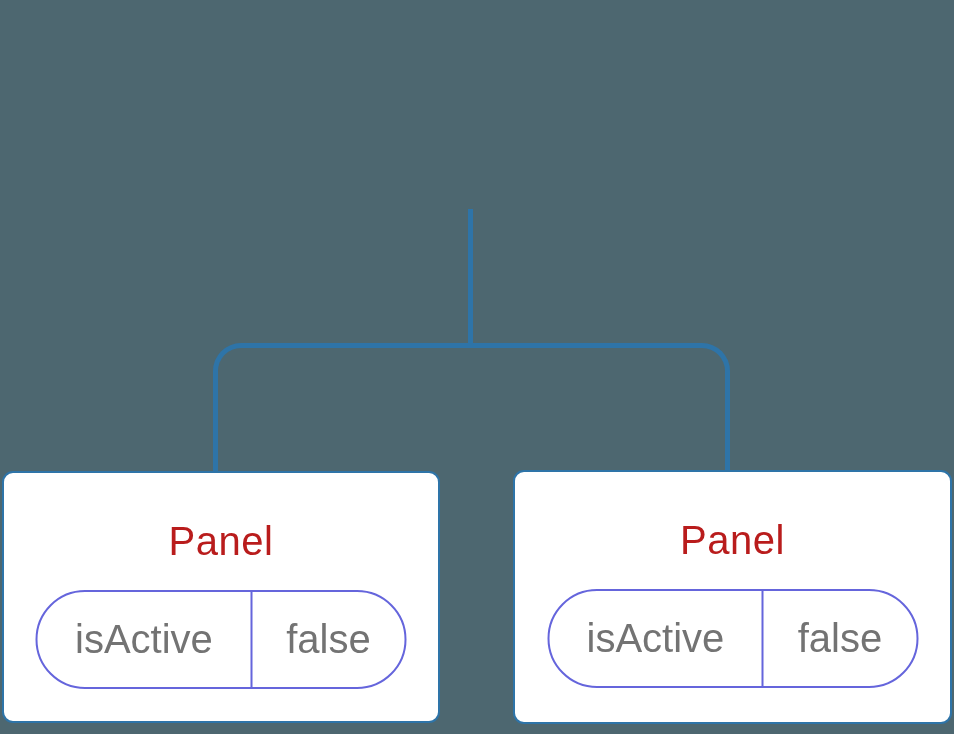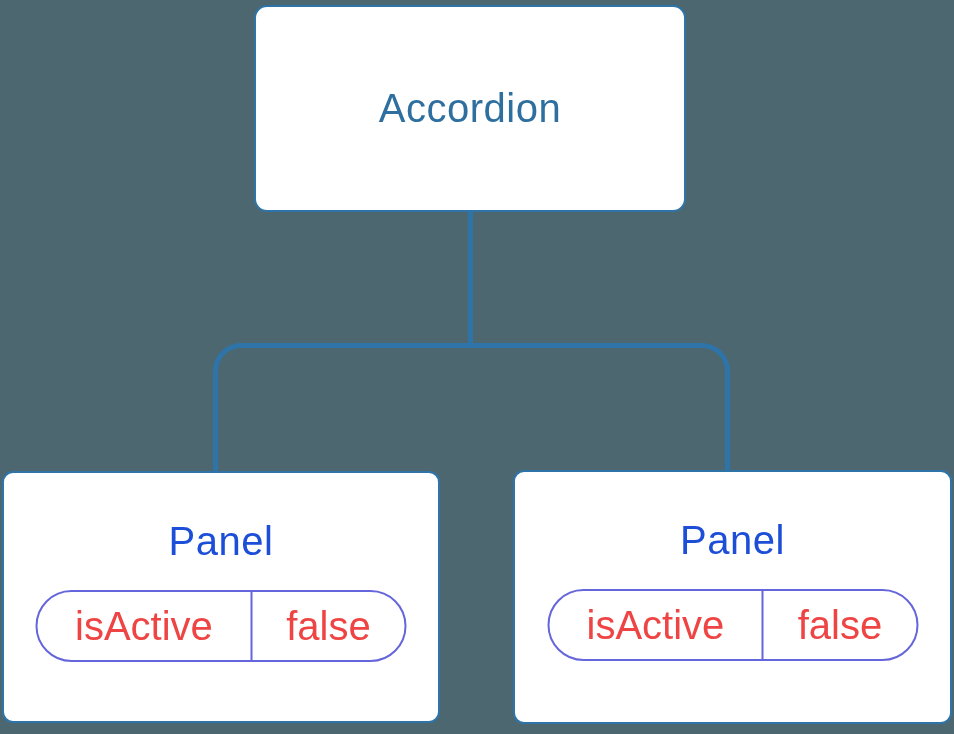--- a/index.html
+++ b/index.html
@@ -76,40 +76,40 @@
     top: 470px;
     width: 439px;
     height: 254px;
   }
   .panel-title {
     position: absolute;
     left: 0;
     right: 0;
     top: 44px;
     text-align: center;
-    color: #1d4ed8;
+    color: #b91c1c;
     font-size: 40px;
     font-weight: 500;
     line-height: 48px;
     letter-spacing: 0.5px;
   }
   
   .pill {
     position: absolute;
     top: 117px;
     left: 50%;
     transform: translateX(-50%);
     width: 371px;
-    height: 72px;
+    height: 99px;
     box-sizing: border-box;
     border: 2.5px solid #6565dc;
     border-radius: 50px;
     display: flex;
     align-items: stretch;
-    color: #ef4444;
+    color: #737373;
     font-size: 40px;
   }
   .pill-key {
     width: 58%;
     display: flex;
     align-items: center;
     justify-content: center;
   }
   .pill-value {
     width: 42%;
@@ -123,23 +123,20 @@
 </style>
 </head>
 <body>
 
 <div class="stage">
 
   <div class="stem"></div>
 
   <div class="branch"></div>
 
-  <div class="node node-root">
-    <span class="node-title">Accordion</span>
-  </div>
 
   <div class="node node-panel node-panel-left">
     <div class="panel-title">Panel</div>
     <div class="pill">
       <div class="pill-key">isActive</div>
       <div class="pill-value">false</div>
     </div>
   </div>
 
   <div class="node node-panel node-panel-right">

